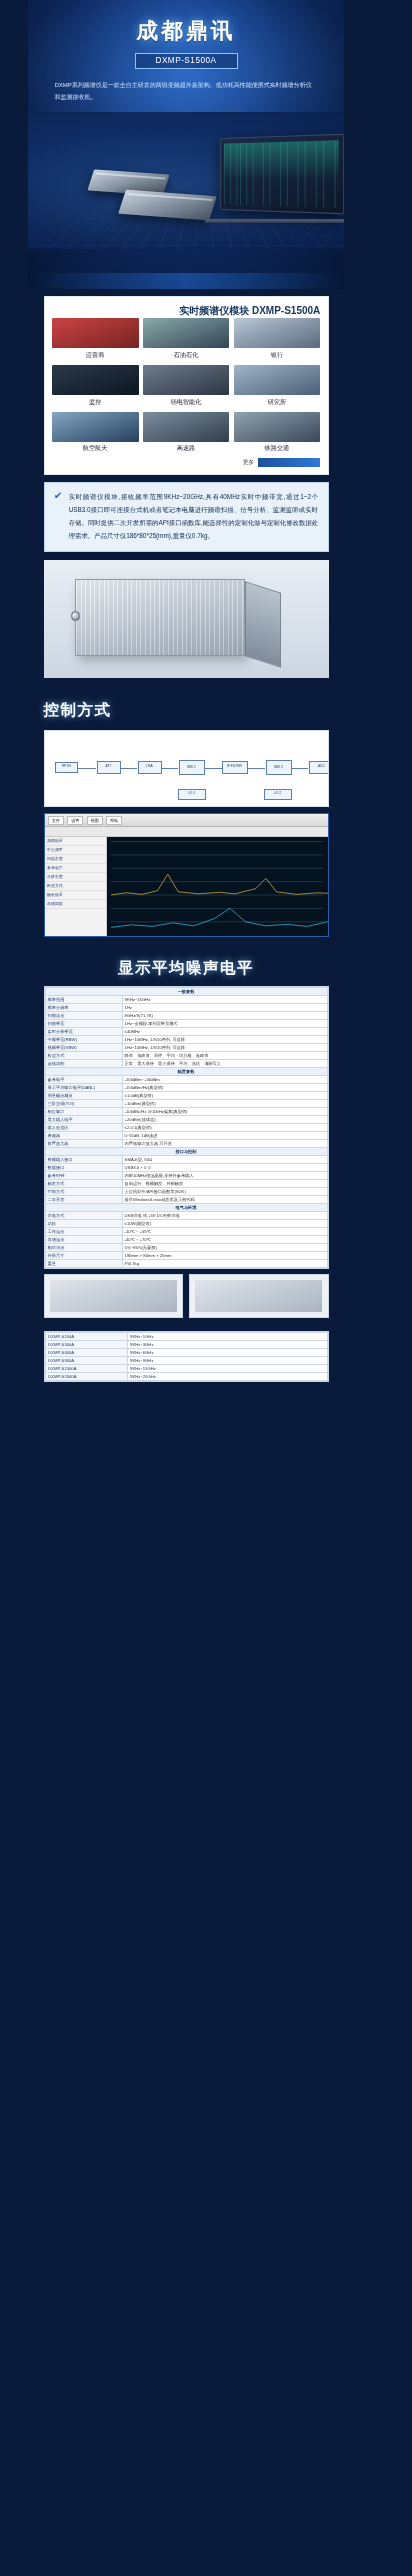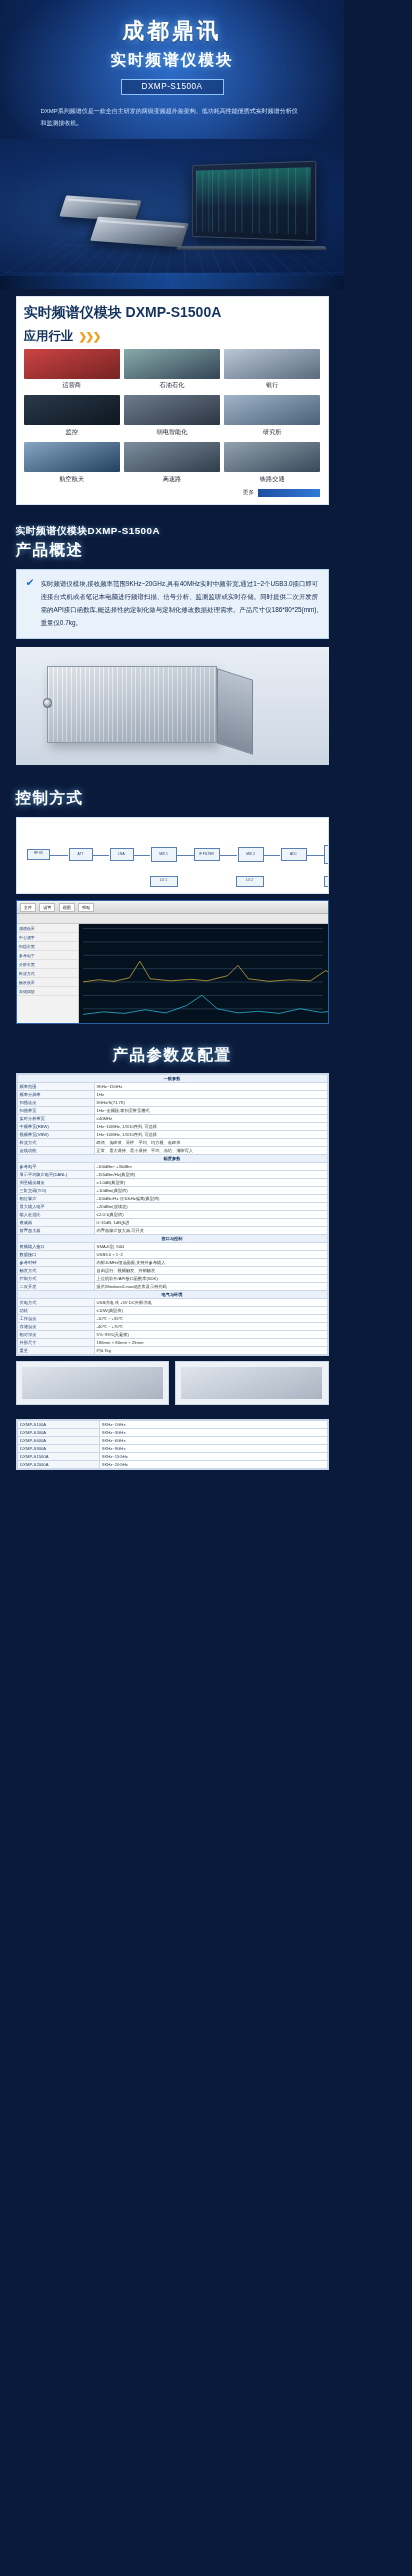--- a/index.html
+++ b/index.html
@@ -2,21 +2,21 @@
 <html style="font-size:8.2px"><head>
 <meta charset="utf-8">
 <style>
   * { box-sizing: border-box; margin: 0; padding: 0; }
   body {
     width: 412px;
     font-family: "Liberation Sans", sans-serif;
     background: #0a1a3a;
     color: #fff;
   }
-  .page { width: 344px; position: relative; }
+  .page { width: 344px; position: relative; padding-left: 28px; }
 
   
   .hero {
     position: relative;
     height: 289px;
     background:
       radial-gradient(ellipse at 50% 20%, #1b4a9c 0%, #0e2a63 45%, #061634 100%);
     overflow: hidden;
   }
   .hero-lines {
@@ -104,21 +104,21 @@
     position:absolute; left:0; right:0; bottom:0; height: 16.5px;
     background: linear-gradient(90deg, rgba(20,70,160,.0), rgba(40,120,230,.45), rgba(20,70,160,.0));
   }
 
   
   .card {
     margin: 7.2px 15.5px; background: #ffffff; color: #222;
     border: 0.5px solid #dfe7f2; padding: 7.2px;
   }
   .card-title-cn {
-    font-size: 14px; font-weight: bold; color: #14345f; text-align: left;
+    font-size: 10px; font-weight: bold; color: #14345f; text-align: right;
   }
   .apply-head {
     display: flex; align-items: center; gap: 5.2px; margin: 5.2px 0 4.1px;
   }
   .apply-head .t { font-size: 12.4px; font-weight: bold; color: #14345f; }
   .chev { color: #f0a020; font-size: 10.3px; font-weight: bold; letter-spacing: -1.5px;}
 
   .app-grid { display: grid; grid-template-columns: repeat(3, 1fr); gap: 4.1px; }
   .app-cell { }
   .app-img {
@@ -228,43 +228,38 @@
 </head>
 <body>
 
 <div class="page">
 
   <div class="hero">
     <div class="hero-lines"></div>
     <div class="hero-glow"></div>
     <div class="hero-inner">
       <div class="brand">成都鼎讯</div>
-      <div class="subbrand">实时频谱仪模块</div>
       <div class="model-box">DXMP-S1500A</div>
       <div class="hero-desc">DXMP系列频谱仪是一款全自主研发的两级变频超外差架构、低功耗高性能便携式实时频谱分析仪和监测接收机。</div>
 
       <div class="hero-photo">
         <div class="photo-grid"></div>
         <div class="device-a"></div>
         <div class="device-b"></div>
         <div class="laptop">
           <div class="screen"></div>
           <div class="base"></div>
         </div>
       </div>
     </div>
     <div class="hero-band"></div>
   </div>
 
   <div class="card">
     <div class="card-title-cn">实时频谱仪模块  DXMP-S1500A</div>
-    <div class="apply-head">
-      <div class="t">应用行业</div>
-      <div class="chev">❯❯❯</div>
-    </div>
 
     <div class="app-grid">
       <div class="app-cell">
         <div class="app-img" style="background:linear-gradient(160deg,#c44,#722)"></div>
         <div class="app-cap">运营商</div>
       </div>
       <div class="app-cell">
         <div class="app-img" style="background:linear-gradient(160deg,#8aa,#345)"></div>
         <div class="app-cap">石油石化</div>
       </div>
@@ -299,24 +294,20 @@
         <div class="app-cap">铁路交通</div>
       </div>
     </div>
 
     <div class="more-row">
       <div class="more-txt">更多</div>
       <div class="more-bar"></div>
     </div>
   </div>
 
-  <div class="sec-head">
-    <div class="line1">实时频谱仪模块DXMP-S1500A</div>
-    <div class="line2">产品概述</div>
-  </div>
 
   <div class="overview-card">
     <div class="tick">✔</div>
     <p>实时频谱仪模块,接收频率范围9KHz~20GHz,具有40MHz实时中频带宽,通过1~2个USB3.0接口即可连接台式机或者笔记本电脑进行频谱扫描、信号分析、监测监听或实时存储。同时提供二次开发所需的API接口函数库,能选择性的定制化做与定制化修改数据处理需求。产品尺寸仅186*80*25(mm),重量仅0.7kg。</p>
   </div>
 
   <div class="product-photo">
     <div class="pp-body">
       <div class="pp-fins"></div>
       <div class="pp-port" style="left:-4.6px; top:31px;"></div>
@@ -374,21 +365,21 @@
       <svg class="trace yellow" viewBox="0 0 640 60" preserveAspectRatio="none">
         <polyline points="0,52 30,48 60,51 90,44 110,12 130,46 170,50 210,47 240,50 280,40 300,20 320,46 360,51 400,48 440,50 470,30 500,49 540,47 580,51 640,49" fill="none" stroke="#ffd23f" stroke-width="1.2"></polyline>
       </svg>
       <svg class="trace cyan" viewBox="0 0 640 60" preserveAspectRatio="none">
         <polyline points="0,55 40,50 80,53 120,46 160,52 200,38 230,18 260,44 300,52 340,49 380,53 420,44 460,51 500,47 540,53 580,50 640,54" fill="none" stroke="#38e0ff" stroke-width="1.2"></polyline>
       </svg>
     </div>
   </div>
 
   <div class="sec-head center">
-    <div class="line2">产品参数及配置</div>
+    <div class="line2">显示平均噪声电平</div>
   </div>
 
   <div class="spec-wrap">
     <table class="spec">
       <tbody>
         <tr class="grp-row">
             <td colspan="2">一般参数</td>
           </tr>
         <tr>
             <td class="k">频率范围</td>

